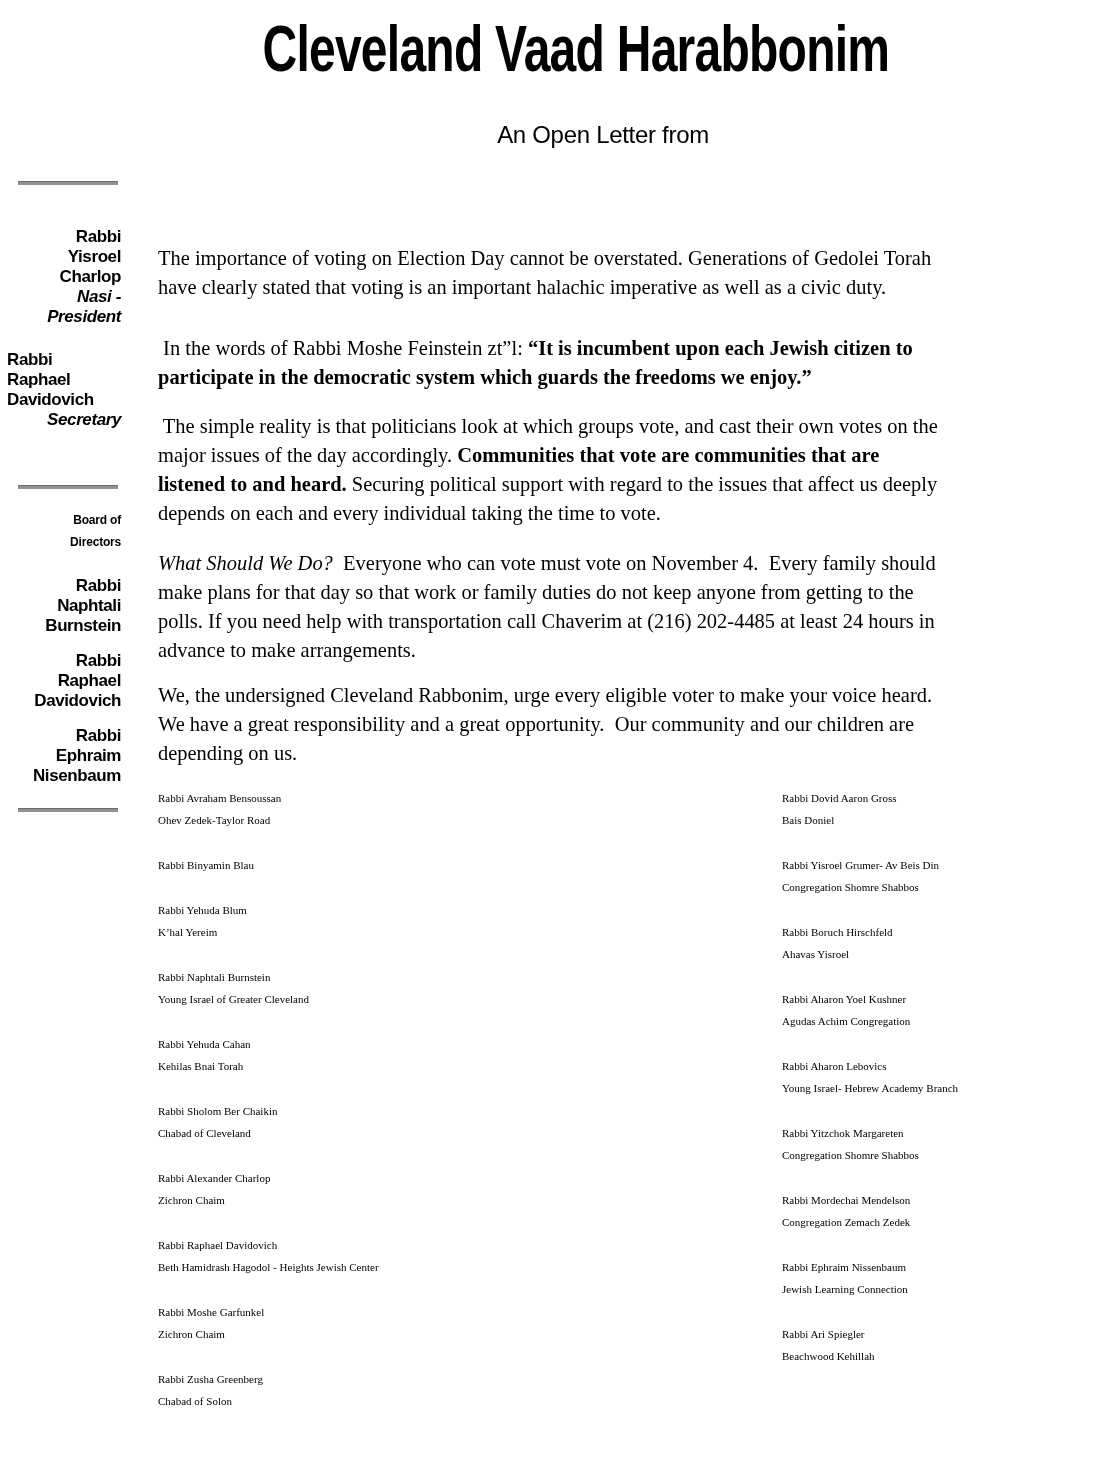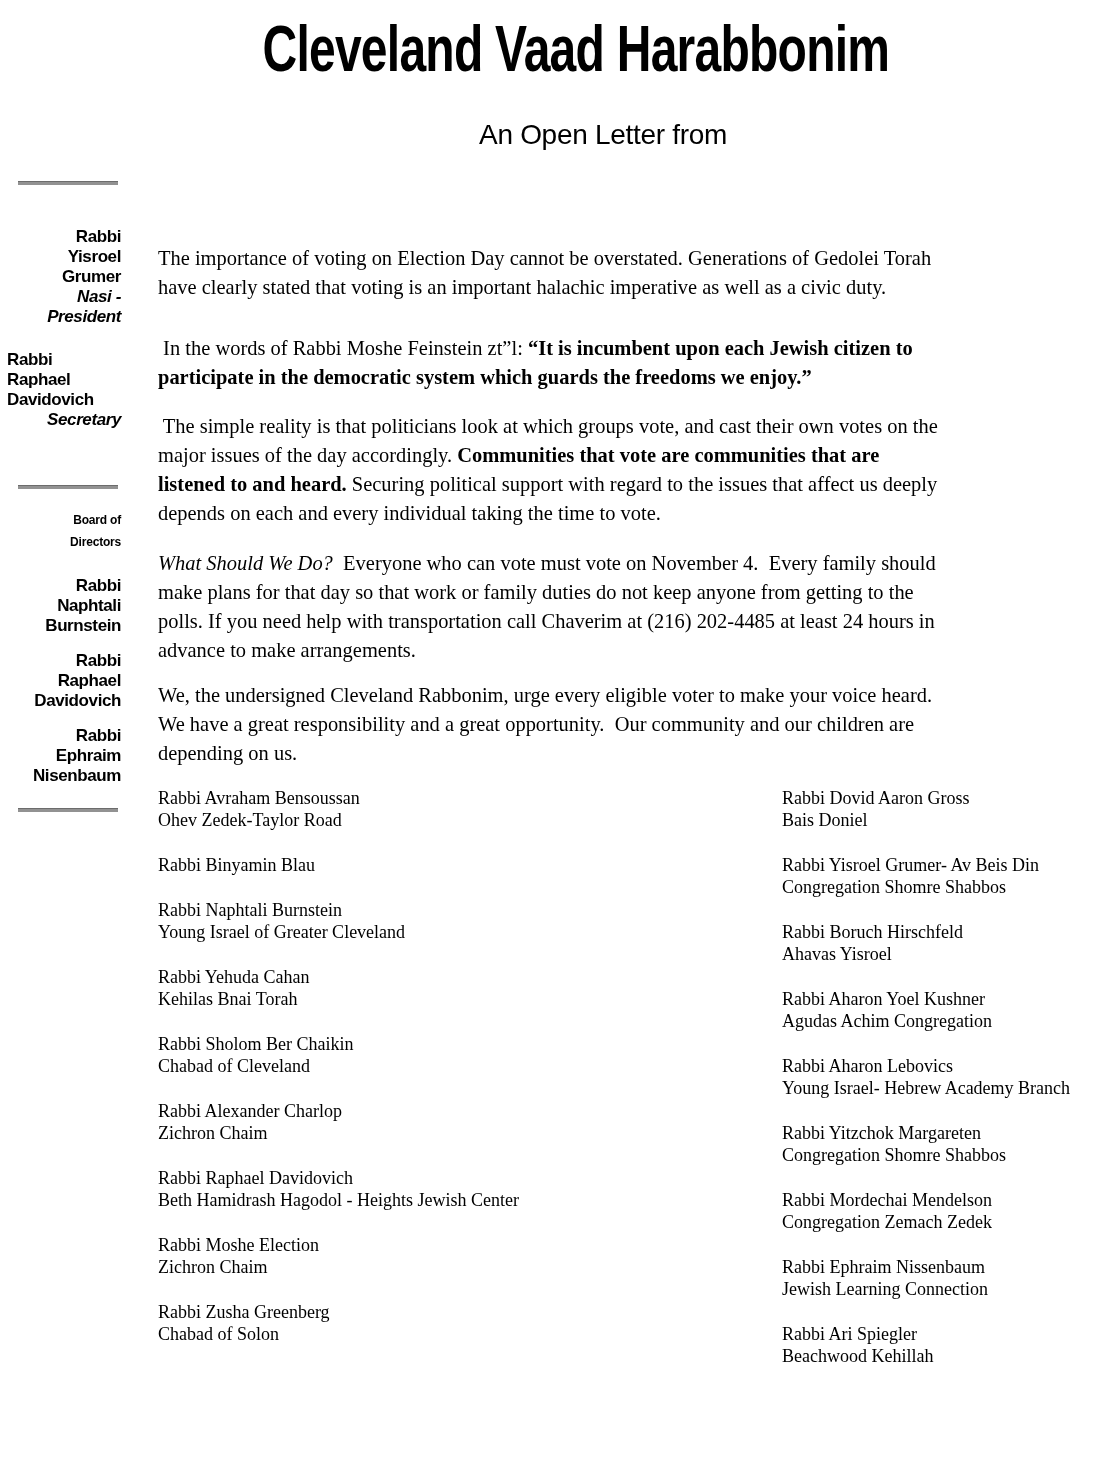--- a/index.html
+++ b/index.html
@@ -26,47 +26,47 @@
   
   .main{position:absolute;left:158px;top:0;width:890px;height:1464px;}
   .title{
     position:absolute;top:14px;left:0;width:100%;text-align:left;
     font-family:"Liberation Sans",sans-serif;font-weight:bold;
     font-size:64px;line-height:70px;white-space:nowrap;
   }
   .title-inner{display:inline-block;transform:scaleX(0.75);transform-origin:center top;letter-spacing:-1px;}
   .subtitle{
     position:absolute;top:116px;left:0;width:100%;text-align:center;
-    font-family:"Liberation Sans",sans-serif;font-size:28px;line-height:38px;letter-spacing:-0.3px;
+    font-family:"Liberation Sans",sans-serif;font-size:24px;line-height:38px;letter-spacing:-0.3px;
   }
   .paras{
     position:absolute;top:243px;left:0;width:958px;
     transform:scaleX(0.93);transform-origin:left top;
     font-size:22px;line-height:29px;white-space:pre;
   }
   .para{margin:0;}
   .p1{margin-bottom:32px}.p2{margin-bottom:20px}.p3{margin-bottom:21px}.p4{margin-bottom:16px}
   .b{font-weight:bold}
   .i{font-style:italic}
   
-  .sigcol{position:absolute;top:787px;width:560px;font-size:18px;line-height:22px;}
+  .sigcol{position:absolute;top:787px;width:560px;font-size:11px;line-height:22px;}
   .col-left{left:0}
   .col-right{left:624px}
   .pair{margin-bottom:23px}
   .name,.org{white-space:nowrap;}
 </style>
 </head>
 <body>
 
 <div class="sidebar">
   <div class="hrule hr1"></div>
   <div class="sblock block-president">
       <div class="line">Rabbi</div>
       <div class="line">Yisroel</div>
-      <div class="line">Grumer</div>
+      <div class="line">Charlop</div>
       <div class="line it">Nasi -</div>
       <div class="line it">President</div>
     </div>
   <div class="sblock block-secretary">
       <div class="line">Rabbi</div>
       <div class="line">Raphael</div>
       <div class="line">Davidovich</div>
       <div class="line it">Secretary</div>
     </div>
   <div class="hrule hr2"></div>
@@ -114,41 +114,45 @@
 
   <div class="sigcol col-left" id="sig-left">
       <div class="pair">
         <div class="name">Rabbi Avraham Bensoussan</div>
         <div class="org">Ohev Zedek-Taylor Road</div>
       </div>
       <div class="pair">
         <div class="name">Rabbi Binyamin Blau</div>
       </div>
       <div class="pair">
+        <div class="name">Rabbi Yehuda Blum</div>
+        <div class="org">K’hal Yereim</div>
+      </div>
+      <div class="pair">
         <div class="name">Rabbi Naphtali Burnstein</div>
         <div class="org">Young Israel of Greater Cleveland</div>
       </div>
       <div class="pair">
         <div class="name">Rabbi Yehuda Cahan</div>
         <div class="org">Kehilas Bnai Torah</div>
       </div>
       <div class="pair">
         <div class="name">Rabbi Sholom Ber Chaikin</div>
         <div class="org">Chabad of Cleveland</div>
       </div>
       <div class="pair">
         <div class="name">Rabbi Alexander Charlop</div>
         <div class="org">Zichron Chaim</div>
       </div>
       <div class="pair">
         <div class="name">Rabbi Raphael Davidovich</div>
         <div class="org">Beth Hamidrash Hagodol - Heights Jewish Center</div>
       </div>
       <div class="pair">
-        <div class="name">Rabbi Moshe Election</div>
+        <div class="name">Rabbi Moshe Garfunkel</div>
         <div class="org">Zichron Chaim</div>
       </div>
       <div class="pair">
         <div class="name">Rabbi Zusha Greenberg</div>
         <div class="org">Chabad of Solon</div>
       </div>
     </div>
   <div class="sigcol col-right" id="sig-right">
       <div class="pair">
         <div class="name">Rabbi Dovid Aaron Gross</div>

